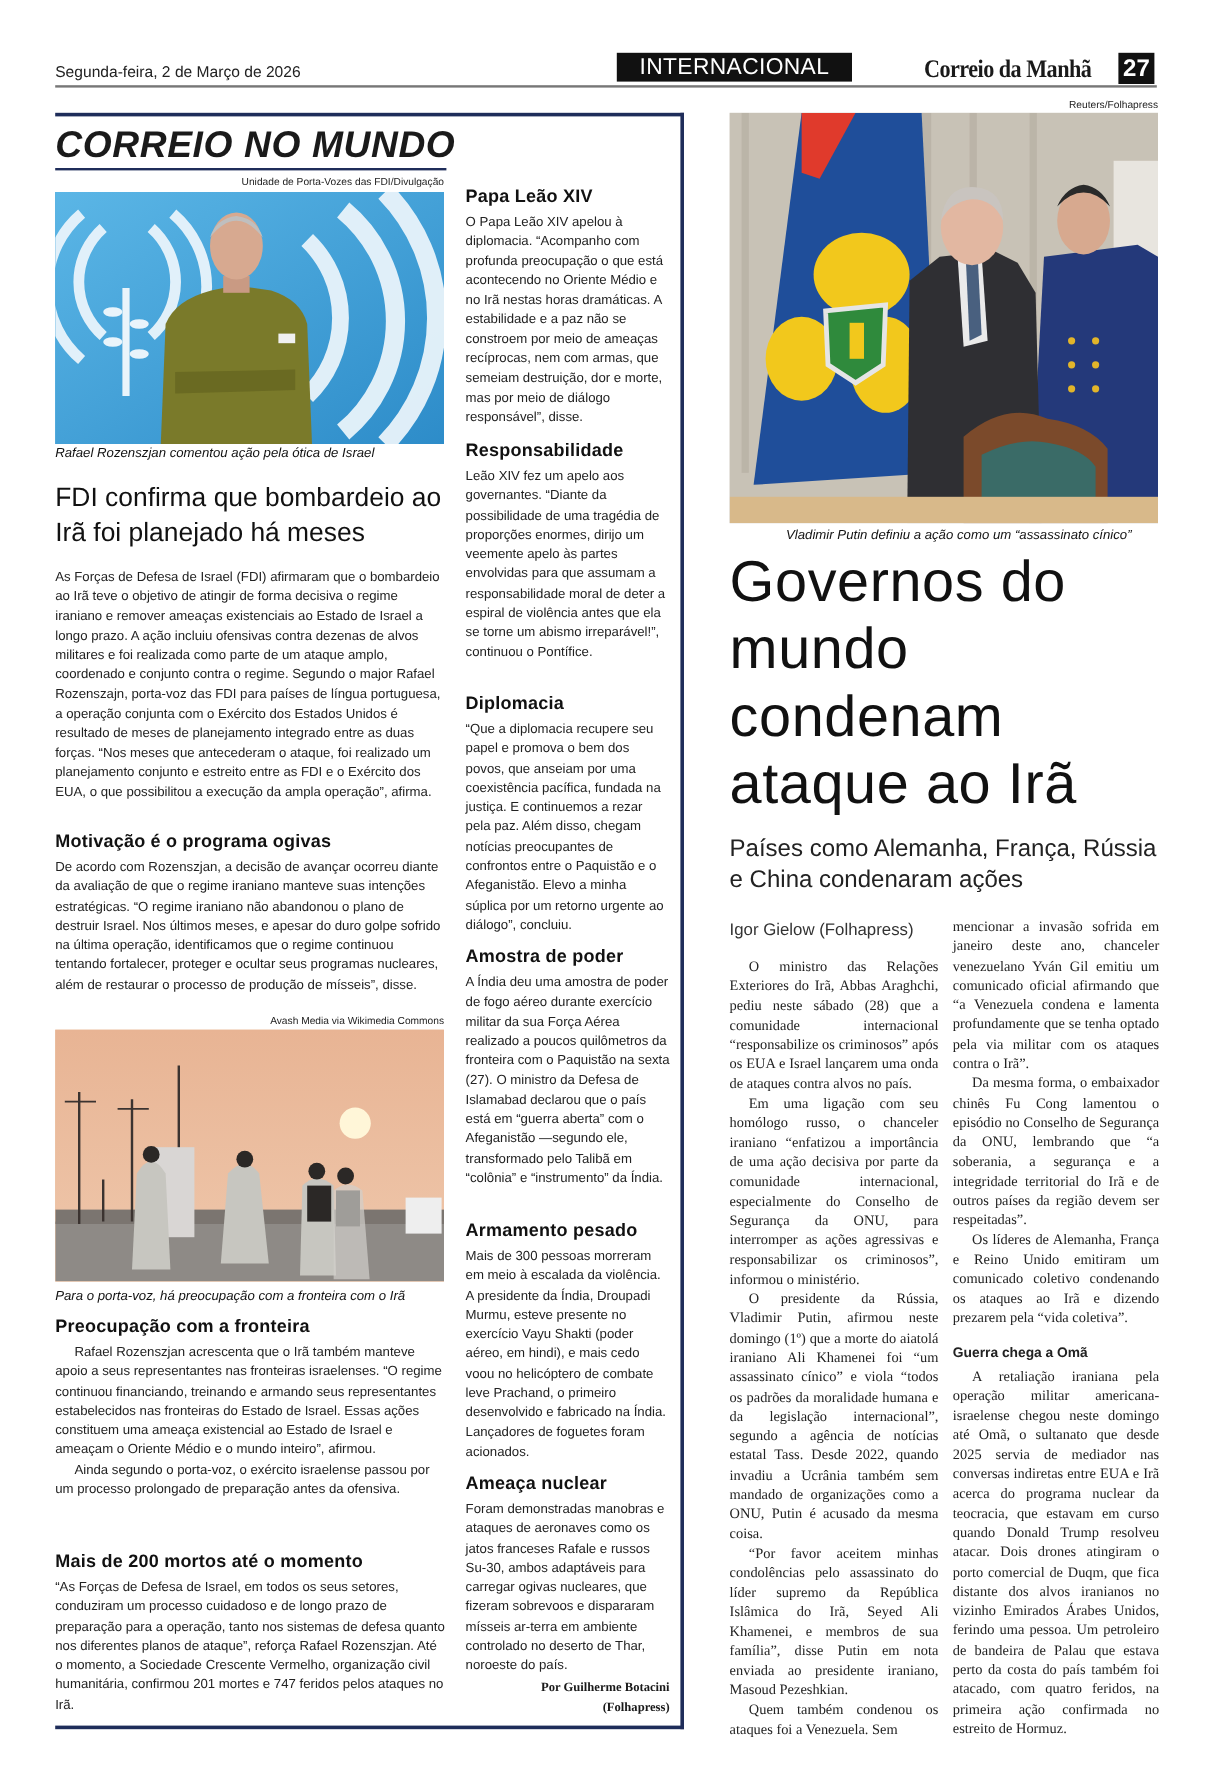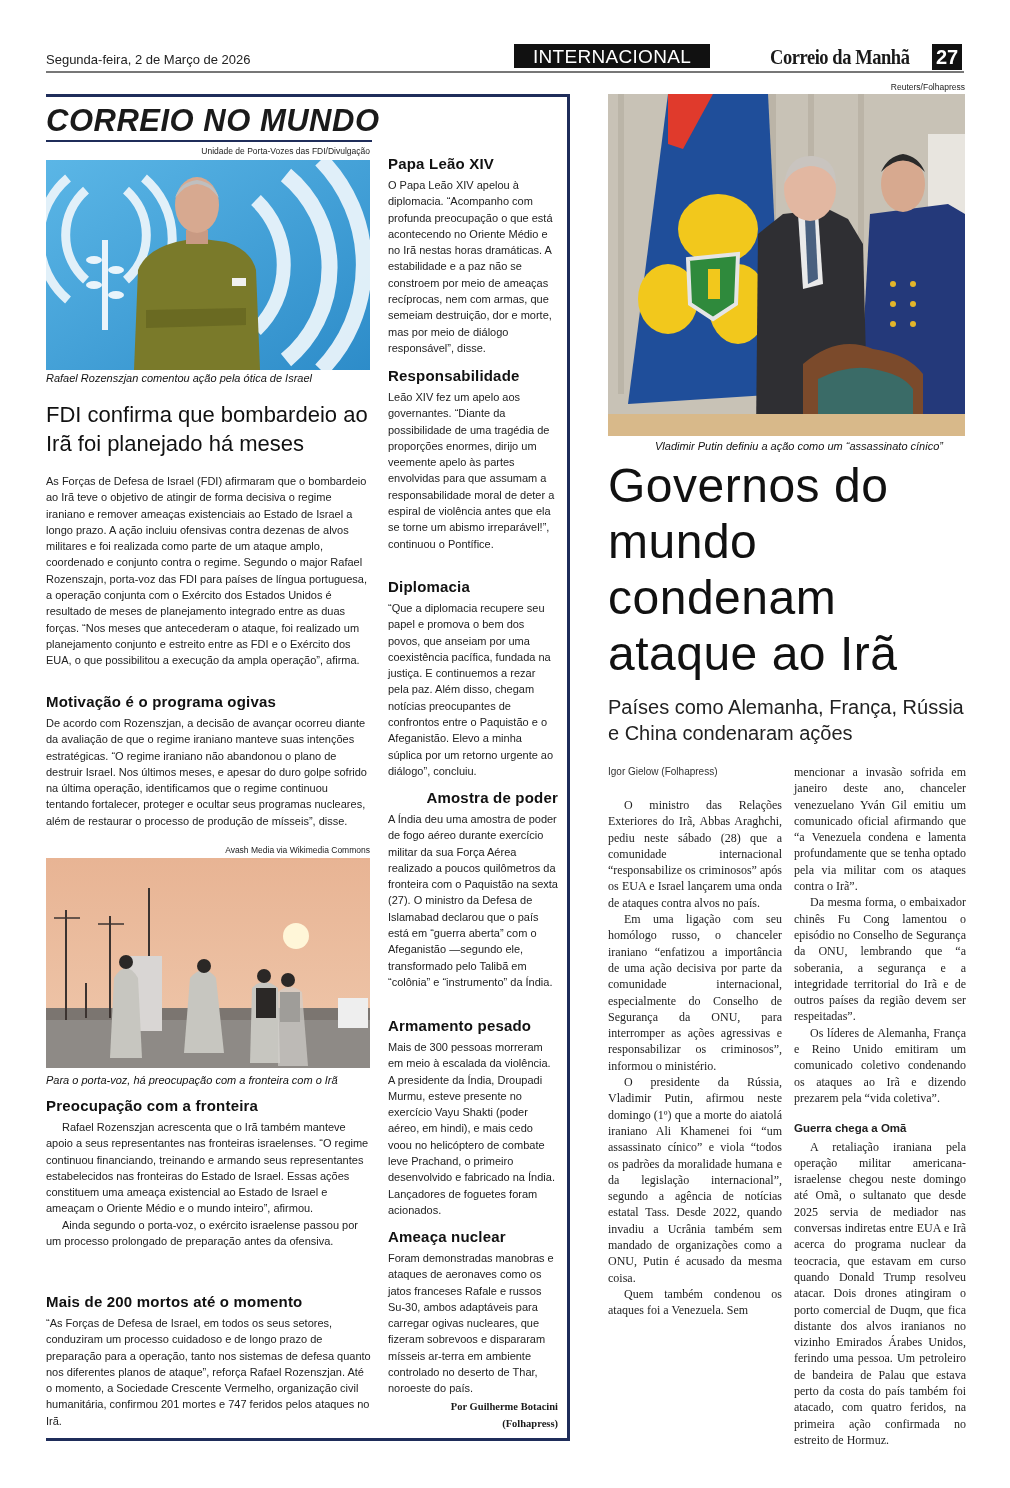--- a/index.html
+++ b/index.html
@@ -148,21 +148,21 @@
 
 <div class="abs subhead" style="left:388px; top:155px; width:170px;">Papa Leão XIV</div>
 <div class="abs body-sans" style="left:388px; top:177px; width:170px;">O Papa Leão XIV apelou à diplomacia. “Acompanho com profunda preocupação o que está acontecendo no Oriente Médio e no Irã nestas horas dramáticas. A estabilidade e a paz não se constroem por meio de ameaças recíprocas, nem com armas, que semeiam destruição, dor e morte, mas por meio de diálogo responsável”, disse.</div>
 
 <div class="abs subhead" style="left:388px; top:367px; width:170px;">Responsabilidade</div>
 <div class="abs body-sans" style="left:388px; top:389px; width:170px;">Leão XIV fez um apelo aos governantes. “Diante da possibilidade de uma tragédia de proporções enormes, dirijo um veemente apelo às partes envolvidas para que assumam a responsabilidade moral de deter a espiral de violência antes que ela se torne um abismo irreparável!”, continuou o Pontífice.</div>
 
 <div class="abs subhead" style="left:388px; top:578px; width:170px;">Diplomacia</div>
 <div class="abs body-sans" style="left:388px; top:600px; width:170px;">“Que a diplomacia recupere seu papel e promova o bem dos povos, que anseiam por uma coexistência pacífica, fundada na justiça. E continuemos a rezar pela paz. Além disso, chegam notícias preocupantes de confrontos entre o Paquistão e o Afeganistão. Elevo a minha súplica por um retorno urgente ao diálogo”, concluiu.</div>
 
-<div class="abs subhead" style="left:388px; top:789px; width:170px;text-align:right;">Amostra de poder</div>
+<div class="abs subhead" style="left:388px; top:789px; width:170px;">Amostra de poder</div>
 <div class="abs body-sans" style="left:388px; top:811px; width:170px;">A Índia deu uma amostra de poder de fogo aéreo durante exercício militar da sua Força Aérea realizado a poucos quilômetros da fronteira com o Paquistão na sexta (27). O ministro da Defesa de Islamabad declarou que o país está em “guerra aberta” com o Afeganistão —segundo ele, transformado pelo Talibã em “colônia” e “instrumento” da Índia.</div>
 
 <div class="abs subhead" style="left:388px; top:1017px; width:170px;">Armamento pesado</div>
 <div class="abs body-sans" style="left:388px; top:1039px; width:170px;">Mais de 300 pessoas morreram em meio à escalada da violência. A presidente da Índia, Droupadi Murmu, esteve presente no exercício Vayu Shakti (poder aéreo, em hindi), e mais cedo voou no helicóptero de combate leve Prachand, o primeiro desenvolvido e fabricado na Índia. Lançadores de foguetes foram acionados.</div>
 
 <div class="abs subhead" style="left:388px; top:1228px; width:170px;">Ameaça nuclear</div>
 <div class="abs body-sans" style="left:388px; top:1250px; width:170px;">Foram demonstradas manobras e ataques de aeronaves como os jatos franceses Rafale e russos Su-30, ambos adaptáveis para carregar ogivas nucleares, que fizeram sobrevoos e dispararam mísseis ar-terra em ambiente controlado no deserto de Thar, noroeste do país.</div>
 
 <div class="abs" style="left:388px; top:1398px; width:170px; text-align:right; font-family:'Liberation Serif', serif; font-weight:bold; font-size:10.5px; line-height:17px;">
   <div>Por Guilherme Botacini</div>
@@ -208,26 +208,27 @@
     <path d="M195 345 L195 270 Q230 240 265 255 Q300 260 315 280 L315 345 Z" fill="#7b4a2b"></path>
     <path d="M210 330 L210 285 Q240 270 265 275 Q295 280 305 295 L305 330 Z" fill="#3a6b67"></path>
     <rect x="0" y="320" width="357" height="22" fill="#d8b98a"></rect>
   </svg>
 </div>
 <div class="abs caption" style="left:608px; top:440px; width:360px;margin-left:47px;">Vladimir Putin definiu a ação como um “assassinato cínico”</div>
 
 <div class="abs" id="main-headline">Governos do mundo condenam ataque ao Irã</div>
 <div class="abs" id="deck">Países como Alemanha, França, Rússia e China condenaram ações</div>
 
-<div class="abs" style="left:608px; top:766px; font-size:10px; color:#333;text-align:center;">Igor Gielow (Folhapress)</div>
+<div class="abs" style="left:608px; top:766px; font-size:14px; color:#333;text-align:center;">Igor Gielow (Folhapress)</div>
 
 <div class="abs body-serif" style="left:608px; top:797px; width:174px;">
   <p class="indent">O ministro das Relações Exteriores do Irã, Abbas Araghchi, pediu neste sábado (28) que a comunidade internacional “responsabilize os criminosos” após os EUA e Israel lançarem uma onda de ataques contra alvos no país.</p>
   <p class="indent">Em uma ligação com seu homólogo russo, o chanceler iraniano “enfatizou a importância de uma ação decisiva por parte da comunidade internacional, especialmente do Conselho de Segurança da ONU, para interromper as ações agressivas e responsabilizar os criminosos”, informou o ministério.</p>
   <p class="indent">O presidente da Rússia, Vladimir Putin, afirmou neste domingo (1º) que a morte do aiatolá iraniano Ali Khamenei foi “um assassinato cínico” e viola “todos os padrões da moralidade humana e da legislação internacional”, segundo a agência de notícias estatal Tass. Desde 2022, quando invadiu a Ucrânia também sem mandado de organizações como a ONU, Putin é acusado da mesma coisa.</p>
+  <p class="indent">“Por favor aceitem minhas condolências pelo assassinato do líder supremo da República Islâmica do Irã, Seyed Ali Khamenei, e membros de sua família”, disse Putin em nota enviada ao presidente iraniano, Masoud Pezeshkian.</p>
   <p class="indent">Quem também condenou os ataques foi a Venezuela. Sem</p>
 </div>
 
 <div class="abs body-serif" style="left:794px; top:764px; width:172px;">
   <p>mencionar a invasão sofrida em janeiro deste ano, chanceler venezuelano Yván Gil emitiu um comunicado oficial afirmando que “a Venezuela condena e lamenta profundamente que se tenha optado pela via militar com os ataques contra o Irã”.</p>
   <p class="indent">Da mesma forma, o embaixador chinês Fu Cong lamentou o episódio no Conselho de Segurança da ONU, lembrando que “a soberania, a segurança e a integridade territorial do Irã e de outros países da região devem ser respeitadas”.</p>
   <p class="indent">Os líderes de Alemanha, França e Reino Unido emitiram um comunicado coletivo condenando os ataques ao Irã e dizendo prezarem pela “vida coletiva”.</p>
   <div style="font-family:'Liberation Sans', sans-serif; font-weight:bold; font-size:11.5px; margin-top:14px; margin-bottom:2px;">Guerra chega a Omã</div>
   <p class="indent">A retaliação iraniana pela operação militar americana-israelense chegou neste domingo até Omã, o sultanato que desde 2025 servia de mediador nas conversas indiretas entre EUA e Irã acerca do programa nuclear da teocracia, que estavam em curso quando Donald Trump resolveu atacar. Dois drones atingiram o porto comercial de Duqm, que fica distante dos alvos iranianos no vizinho Emirados Árabes Unidos, ferindo uma pessoa. Um petroleiro de bandeira de Palau que estava perto da costa do país também foi atacado, com quatro feridos, na primeira ação confirmada no estreito de Hormuz.</p>
 </div>

